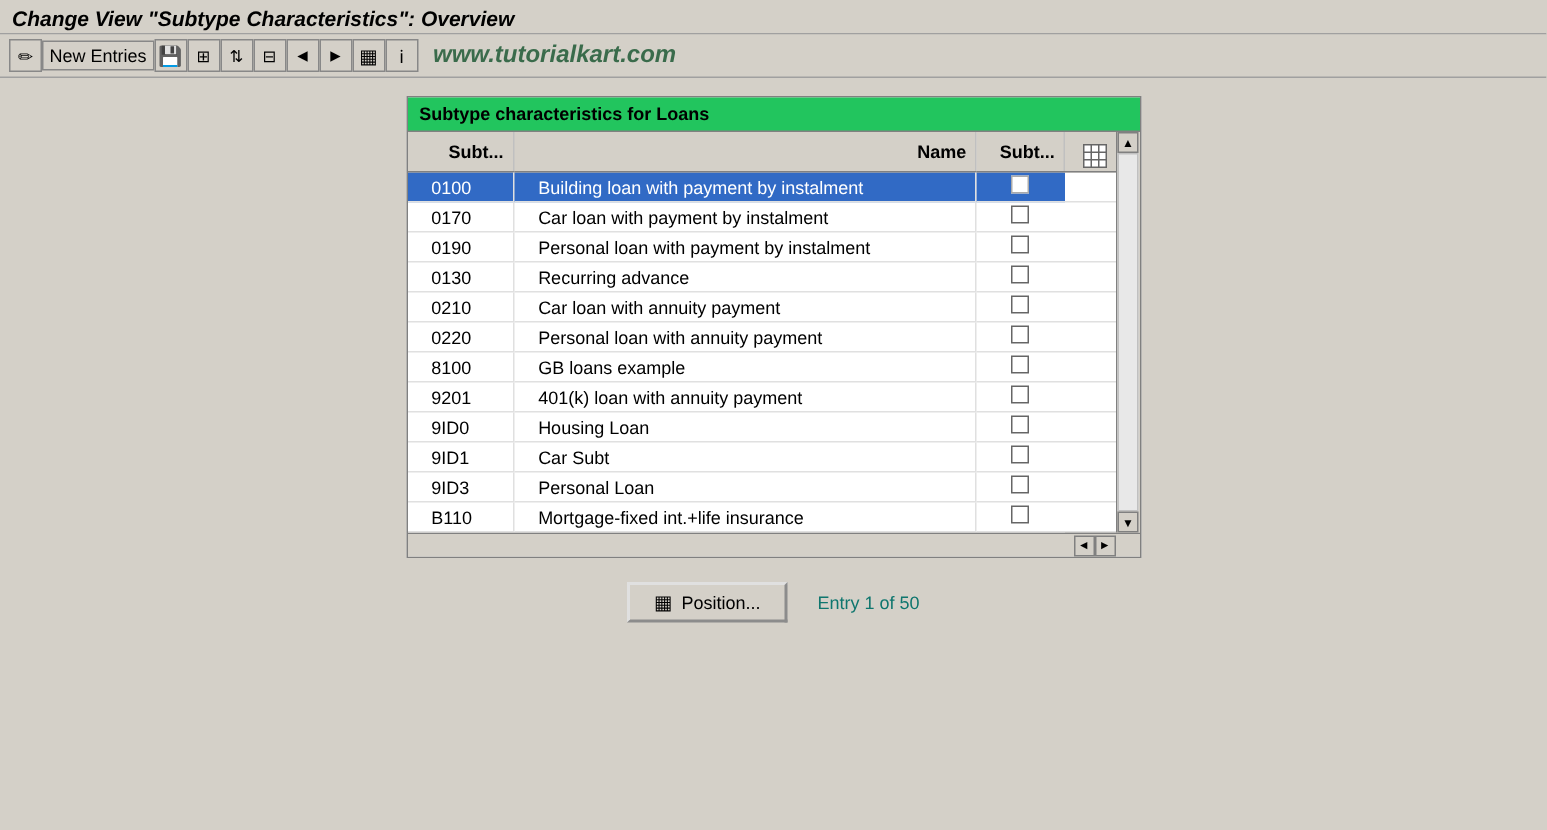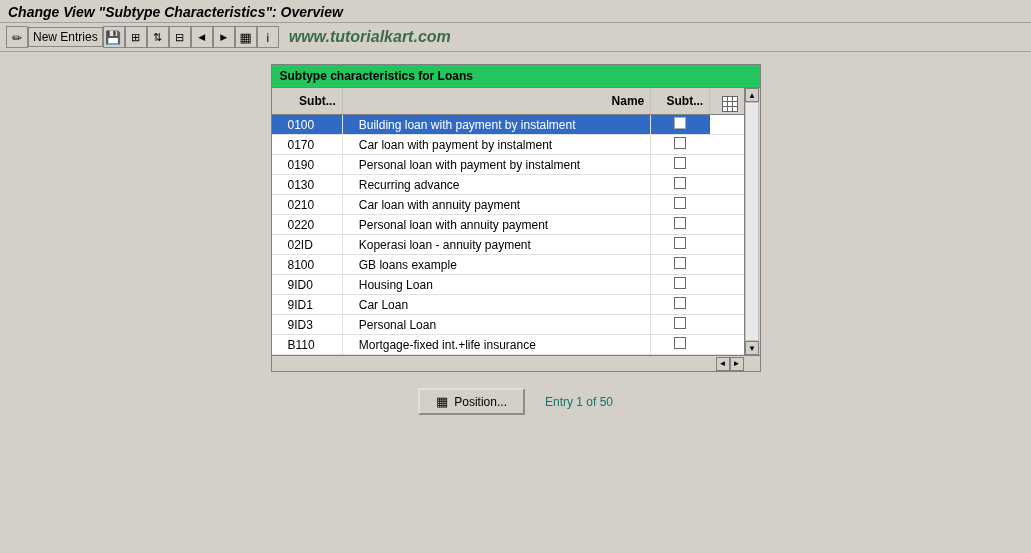--- a/index.html
+++ b/index.html
@@ -340,37 +340,37 @@
                 <td class="col-subtype">0210</td>
                 <td class="col-name">Car loan with annuity payment</td>
                 <td class="col-obj"><div class="checkbox-box"></div></td>
               </tr>
               <tr>
                 <td class="col-subtype">0220</td>
                 <td class="col-name">Personal loan with annuity payment</td>
                 <td class="col-obj"><div class="checkbox-box"></div></td>
               </tr>
               <tr>
-                <td class="col-subtype">02ID</td>
-                <td class="col-name">Koperasi loan - annuity payment</td>
-                <td class="col-obj"><div class="checkbox-box"></div></td>
-              </tr>
-              <tr>
                 <td class="col-subtype">8100</td>
                 <td class="col-name">GB loans example</td>
                 <td class="col-obj"><div class="checkbox-box"></div></td>
               </tr>
               <tr>
+                <td class="col-subtype">9201</td>
+                <td class="col-name">401(k) loan with annuity payment</td>
+                <td class="col-obj"><div class="checkbox-box"></div></td>
+              </tr>
+              <tr>
                 <td class="col-subtype">9ID0</td>
                 <td class="col-name">Housing Loan</td>
                 <td class="col-obj"><div class="checkbox-box"></div></td>
               </tr>
               <tr>
                 <td class="col-subtype">9ID1</td>
-                <td class="col-name">Car Loan</td>
+                <td class="col-name">Car Subt</td>
                 <td class="col-obj"><div class="checkbox-box"></div></td>
               </tr>
               <tr>
                 <td class="col-subtype">9ID3</td>
                 <td class="col-name">Personal Loan</td>
                 <td class="col-obj"><div class="checkbox-box"></div></td>
               </tr>
               <tr>
                 <td class="col-subtype">B110</td>
                 <td class="col-name">Mortgage-fixed int.+life insurance</td>

